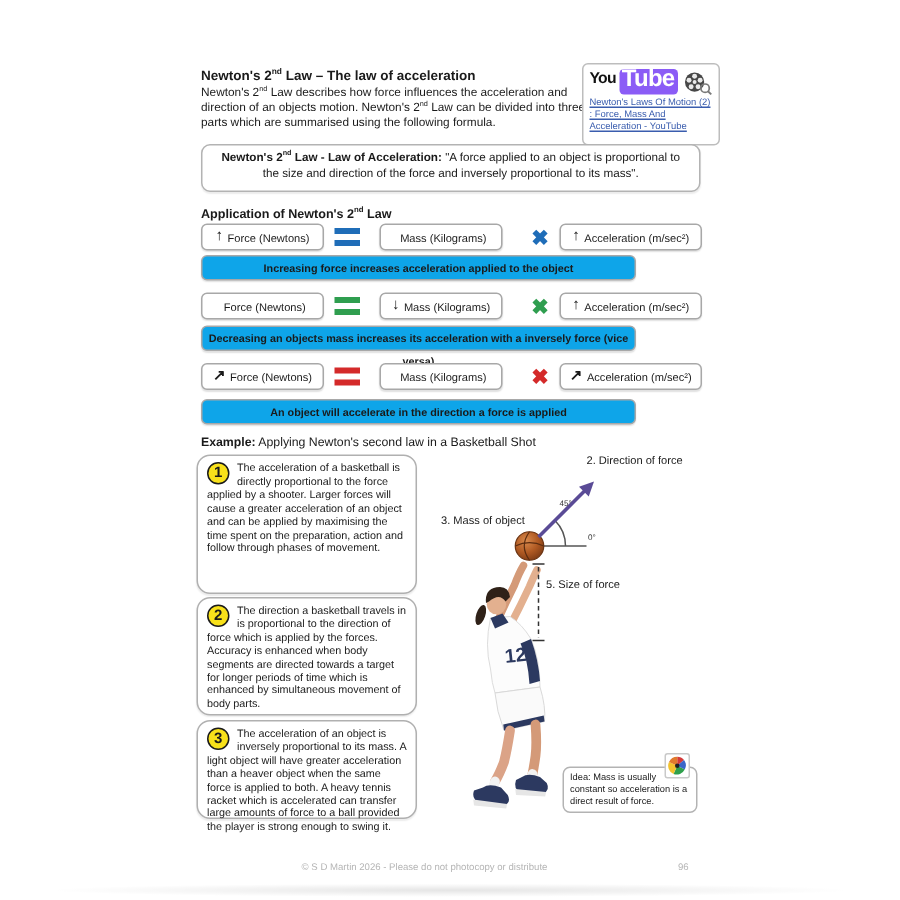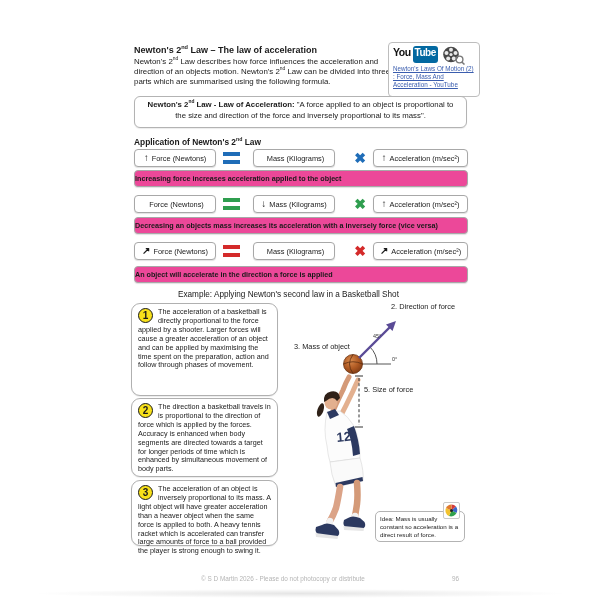--- a/index.html
+++ b/index.html
@@ -12,21 +12,21 @@
 
   
   .title { position:absolute; left:134px; top:45px; font-size:9px; font-weight:bold; }
   .intro { position:absolute; left:134px; top:57px; width:262px; font-size:7.9px; line-height:10.2px; }
 
   
   .yt-box { position:absolute; left:388px; top:42px; width:92px; min-height:55px;
     border:1px solid #bdbdbd; border-radius:4px; background:#fff; padding:3px 4px; }
   .yt-logo-row { display:flex; gap:2px; height:17px; }
   .yt-you { font-size:10.5px; font-weight:bold; color:#111; letter-spacing:-0.5px; }
-  .yt-tube { font-size:10px; font-weight:bold; color:#fff; background:#0369a1;
+  .yt-tube { font-size:16px; font-weight:bold; color:#fff; background:#8b5cf6;
     border-radius:3px; padding:0 2px; line-height:13px; letter-spacing:-0.5px; }
   .yt-link { display:block; margin-top:2px; width:82px; font-size:6.3px; line-height:8px;
     color:#3a5dae; text-decoration:underline; cursor:pointer; }
 
   
   .defbox { position:absolute; left:134px; top:96px; width:333px; height:32px;
     border:1px solid #b3b3b3; border-radius:6px; background:#fff;
     font-size:7.8px; line-height:10.5px; text-align:center; padding:3px 10px 0 10px;
     box-shadow:0 1px 1px rgba(0,0,0,0.08); }
 
@@ -42,26 +42,26 @@
   .b-mass  { left:119px; width:82px;align-items:center; }
   .b-accel { left:239px; width:95px; }
   .sym-eq { position:absolute; left:89px; top:3px; width:17px; height:12px;
     border-top:4.5px solid; border-bottom:4.5px solid; }
   .sym-times { position:absolute; left:216px; top:0px; width:20px; text-align:center;
     font-size:14px; font-weight:bold; line-height:18px; }
   .r0 { border-color:#1f6db8; color:#1f6db8; }
   .r1 { border-color:#2f9e4f; color:#2f9e4f; }
   .r2 { border-color:#d42a2a; color:#d42a2a; }
 
-  .caption { position:absolute; left:134px; width:334px; height:17px;
-    border:1px solid #a8a8a8; border-radius:4px; background:#ec4899; text-align:left;
+  .caption { position:absolute; left:134px; width:290px; height:17px;
+    border:1px solid #a8a8a8; border-radius:4px; background:#0ea5e9; text-align:center;
     font-size:7.2px; font-weight:bold; line-height:15px; box-shadow:0 1px 1px rgba(0,0,0,0.12); }
 
   .example-line { position:absolute; left:134px; top:290px; font-size:8.2px; }
-  .example-line b { font-weight:normal;margin-left:44px; }
+  .example-line b { font-weight:bold; }
 
   
   .item { position:absolute; left:131px; width:147px; border:1px solid #b0b0b0;
     border-radius:9px; background:#fff; padding:4px 6px 0 6px; font-size:7.2px;
     line-height:8.9px; box-shadow:0 1px 1px rgba(0,0,0,0.08); }
   .numcirc { float:left; width:15px; height:15px; border-radius:50%; background:#f8e11a;
     border:1.4px solid #1a1a1a; text-align:center; font-weight:bold; font-size:10px;
     line-height:13px; margin:0 5px 2px 0; }
 
   

